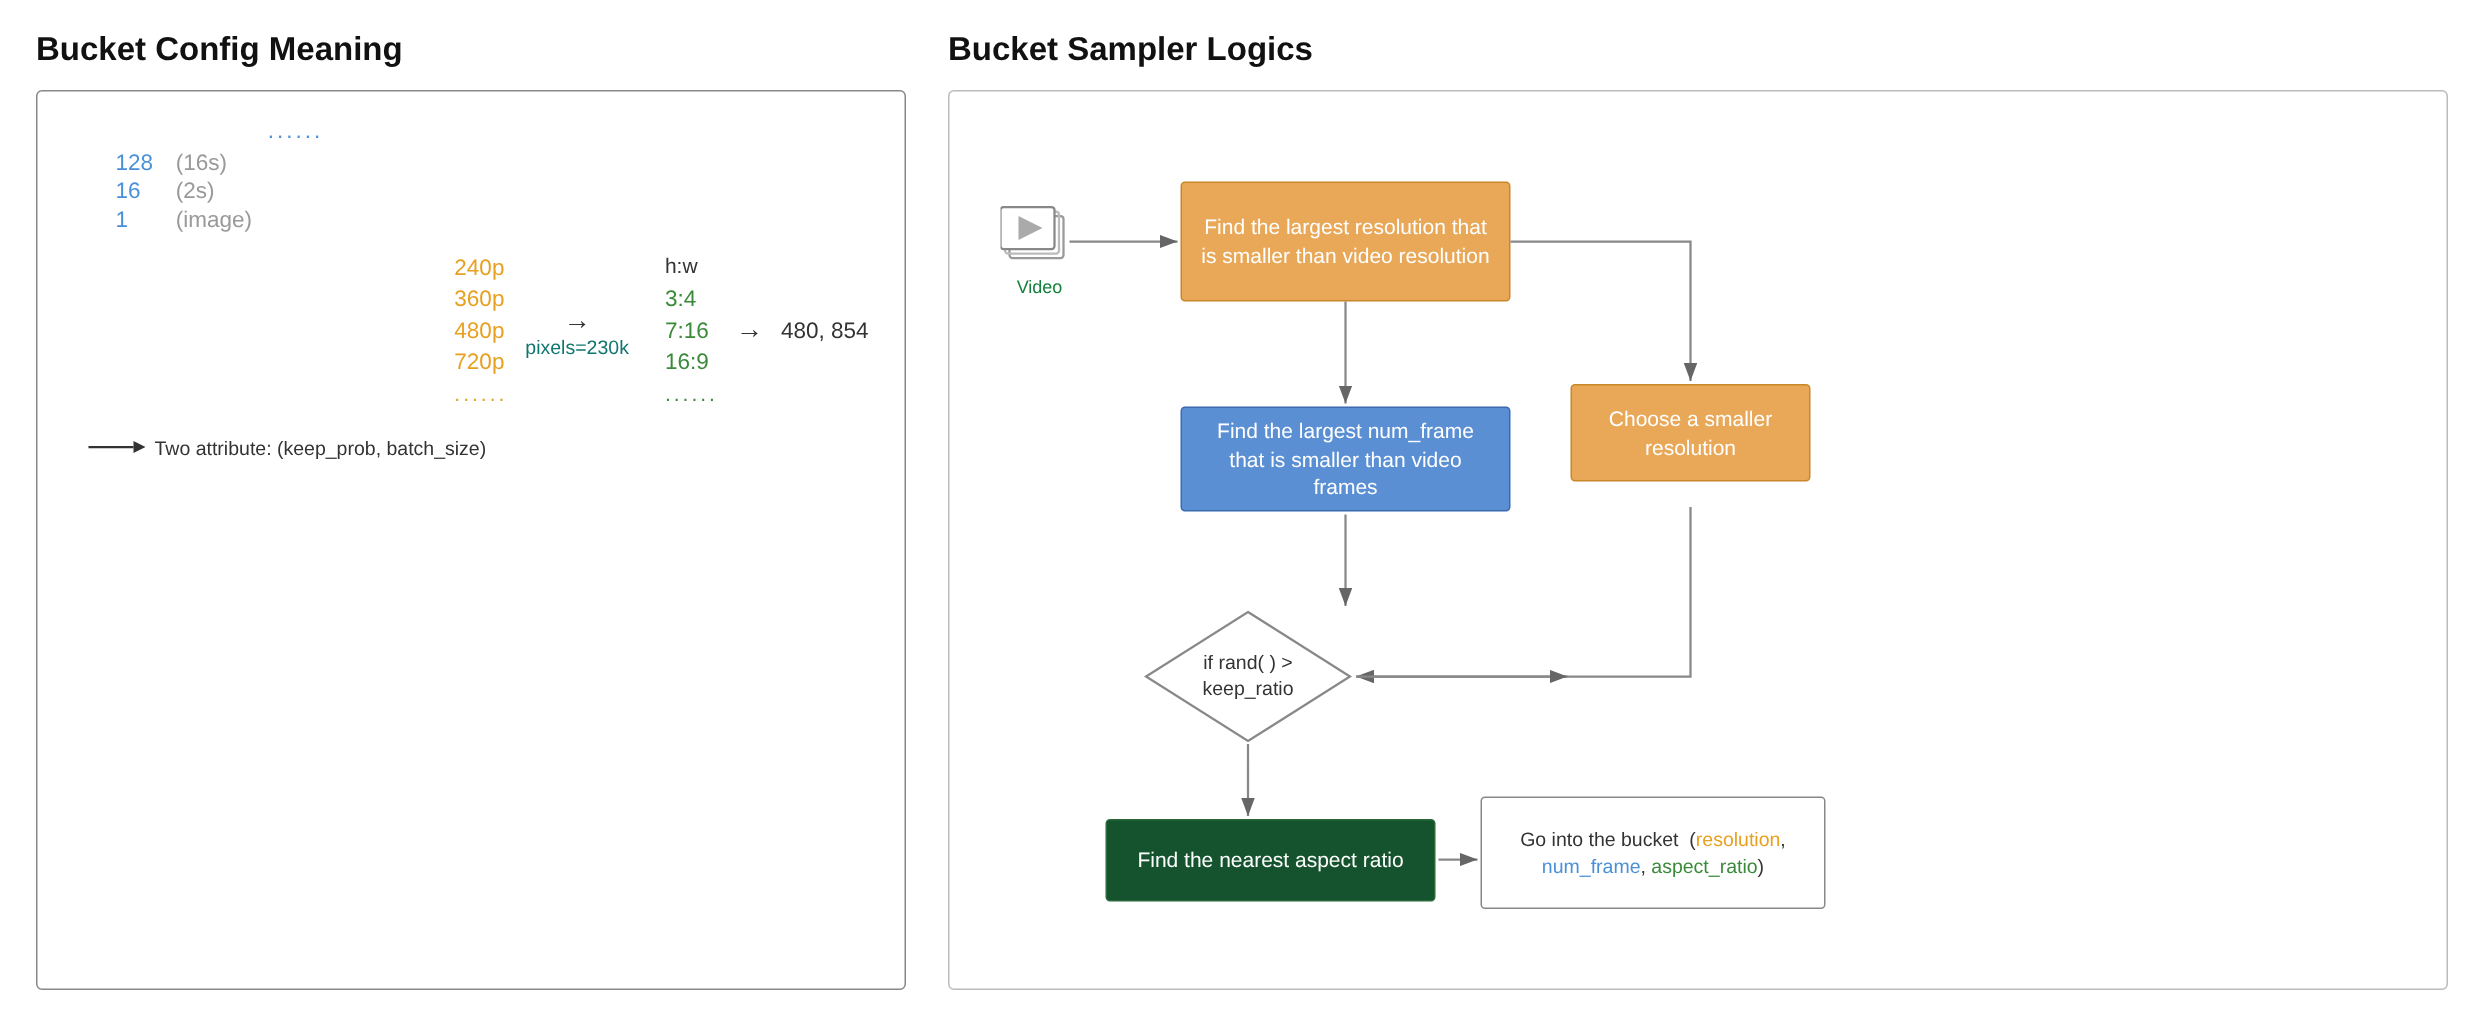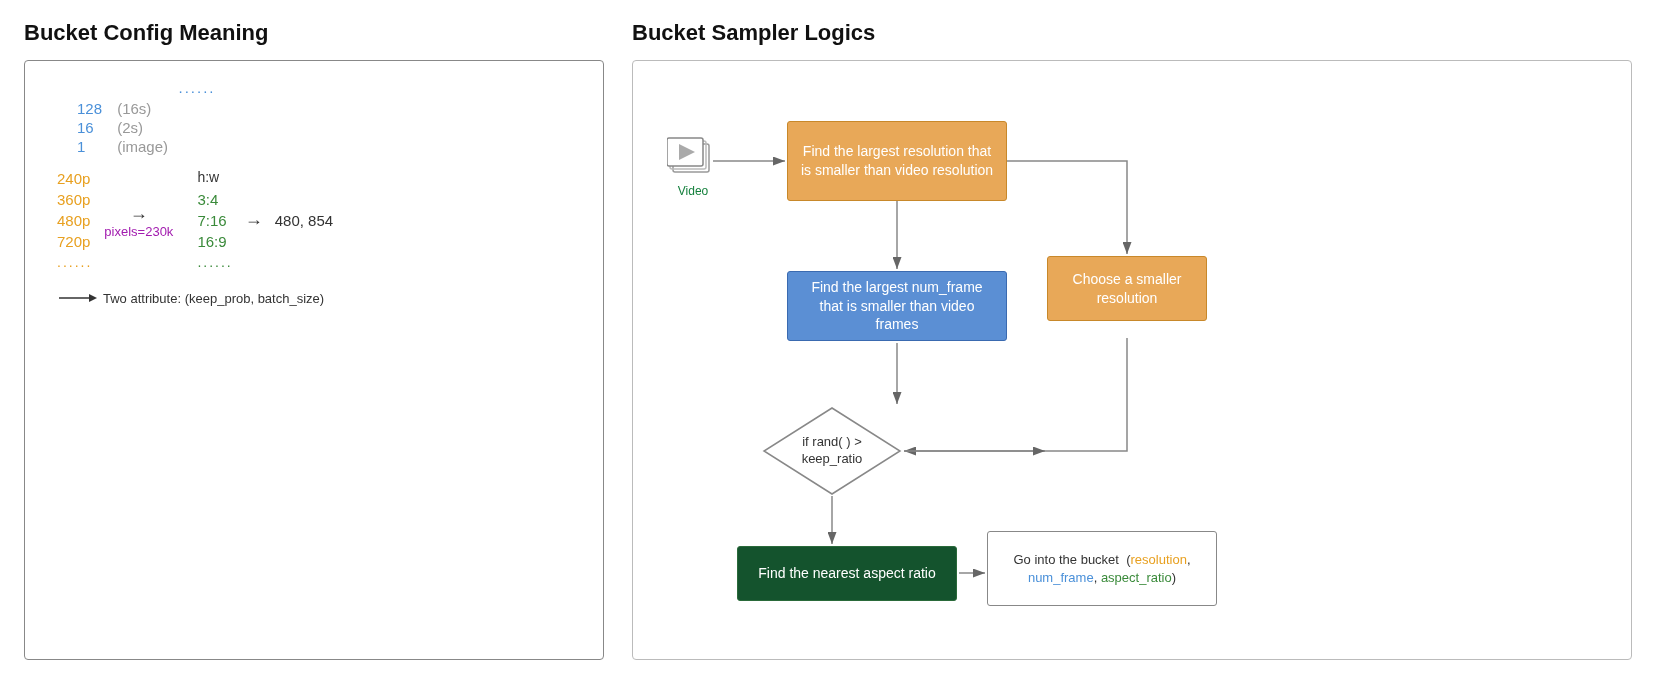--- a/index.html
+++ b/index.html
@@ -49,25 +49,26 @@
     .frame-label { color: #999; }
     .color-orange { color: #e8a020; }
     .color-blue { color: #4a90d9; }
     .color-green { color: #3a8a3a; }
     .resolution-grid {
       display: flex;
       flex-direction: row;
       align-items: center;
       margin-top: 10px;
       gap: 0;
+      justify-content: flex-end;
     }
     .res-col { display: flex; flex-direction: column; gap: 4px; }
     .res-item { font-size: 15px; color: #e8a020; }
     .arrow-mid { font-size: 14px; color: #333; margin: 0 12px; display: flex; flex-direction: column; justify-content: center; align-items: center; padding-top: 2px; }
-    .pixels-label { font-size: 13px; color: #a21caf; white-space: nowrap; }
+    .pixels-label { font-size: 13px; color: #0f766e; white-space: nowrap; }
     .hw-col { display: flex; flex-direction: column; gap: 4px; margin-left: 12px; }
     .hw-header { font-size: 14px; color: #333; margin-bottom: 2px; }
     .hw-item { font-size: 15px; color: #3a8a3a; }
     .arrow-right { font-size: 14px; color: #333; margin: 0 12px; display: flex; align-items: center; }
     .res-result { font-size: 15px; color: #333; align-self: center; margin-top: 2px; }
     .dots-green { color: #3a8a3a; font-size: 14px; letter-spacing: 2px; }
     .dots-orange { color: #e8a020; font-size: 14px; letter-spacing: 2px; }
     .attr-line {
       display: flex;
       flex-direction: row;

